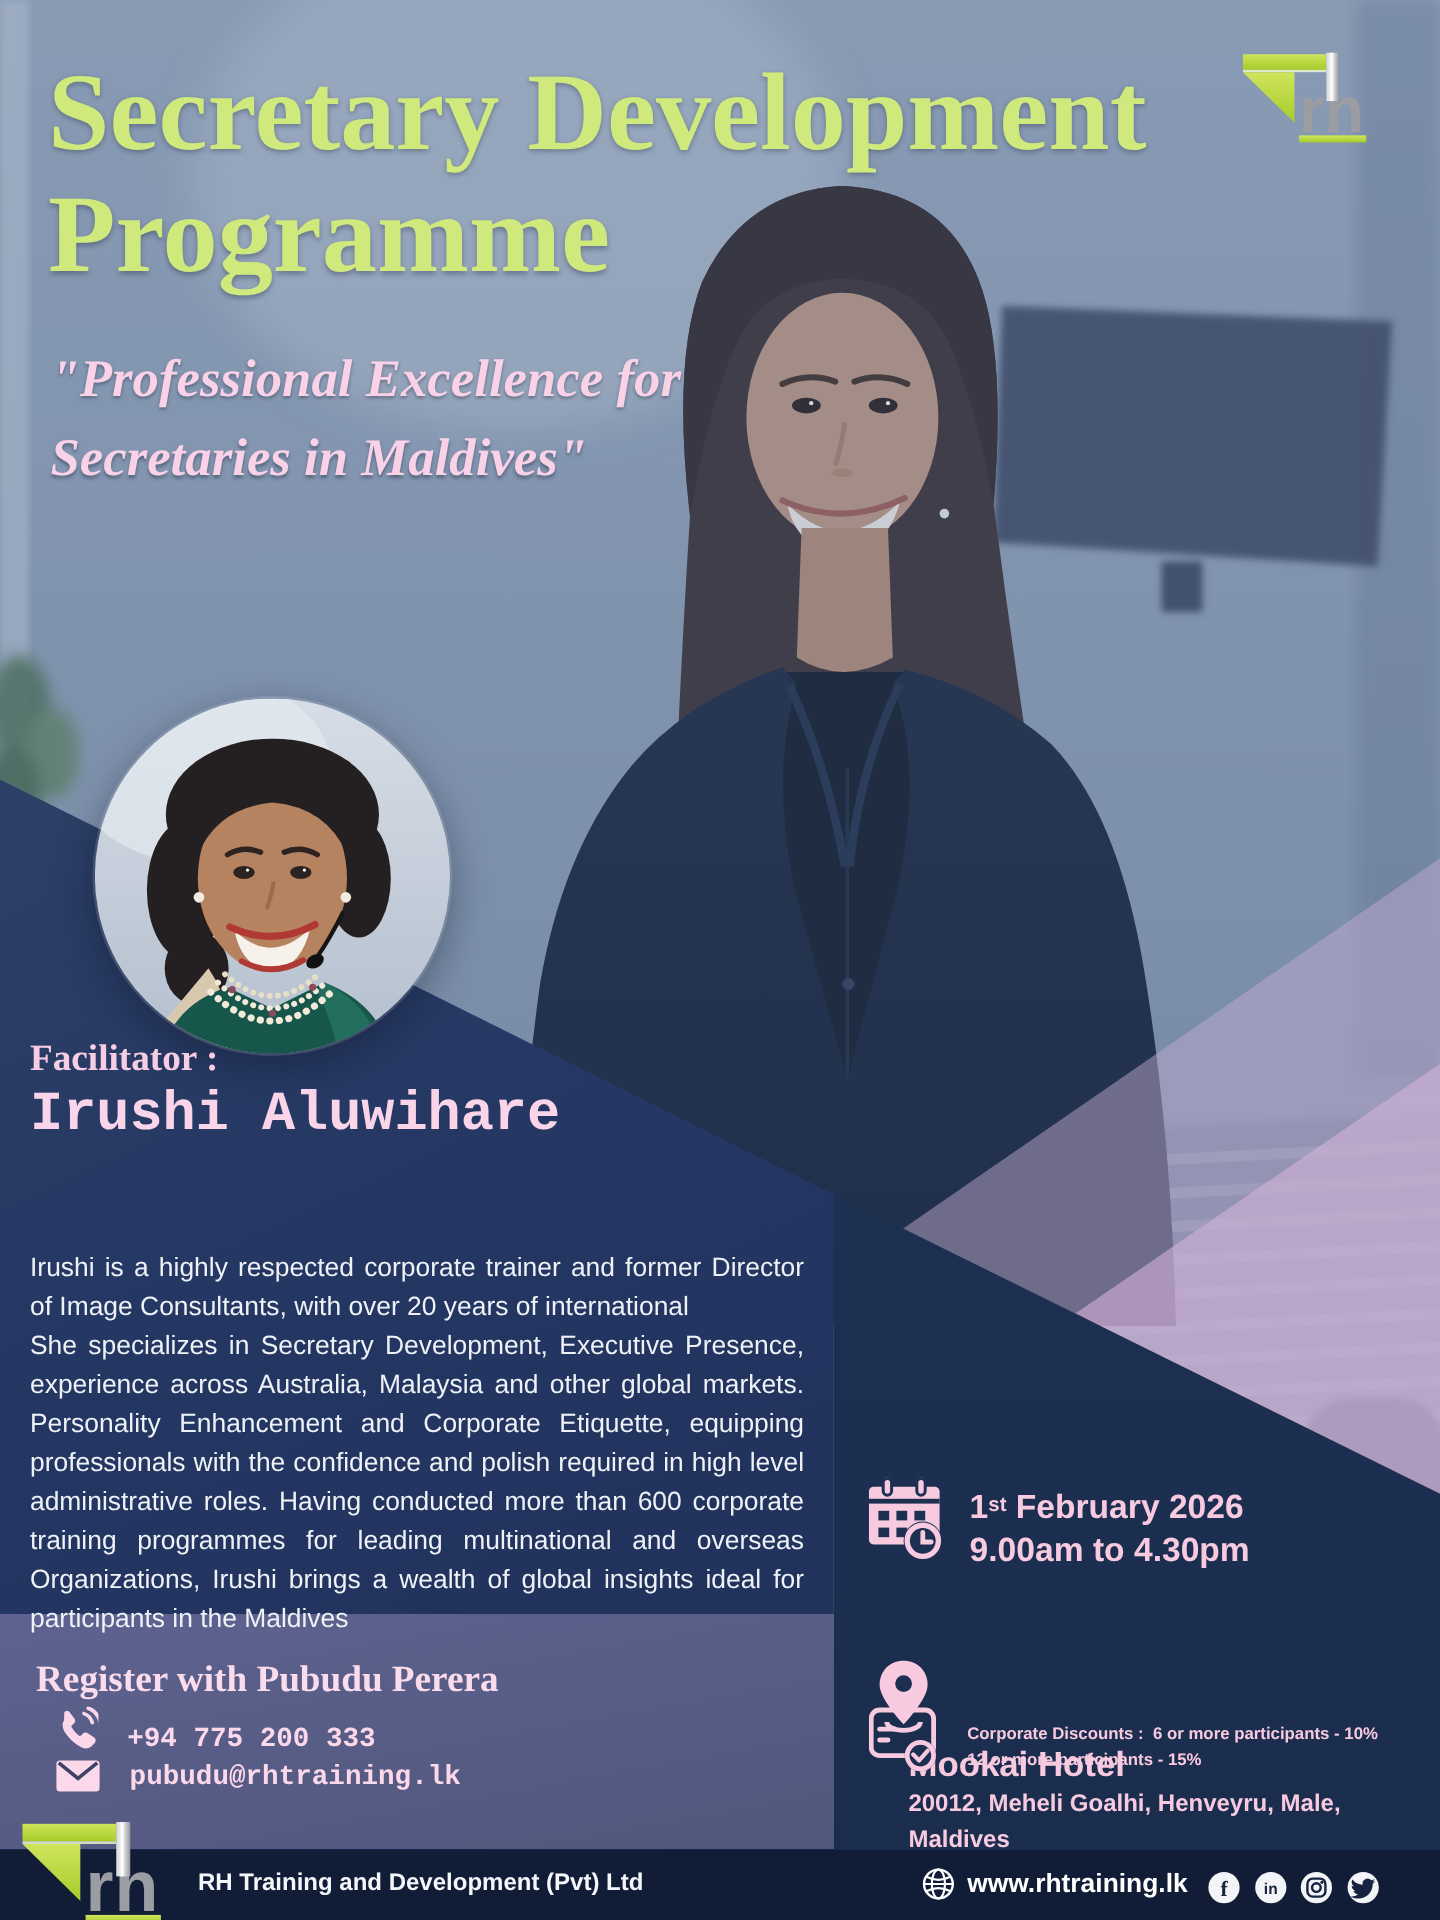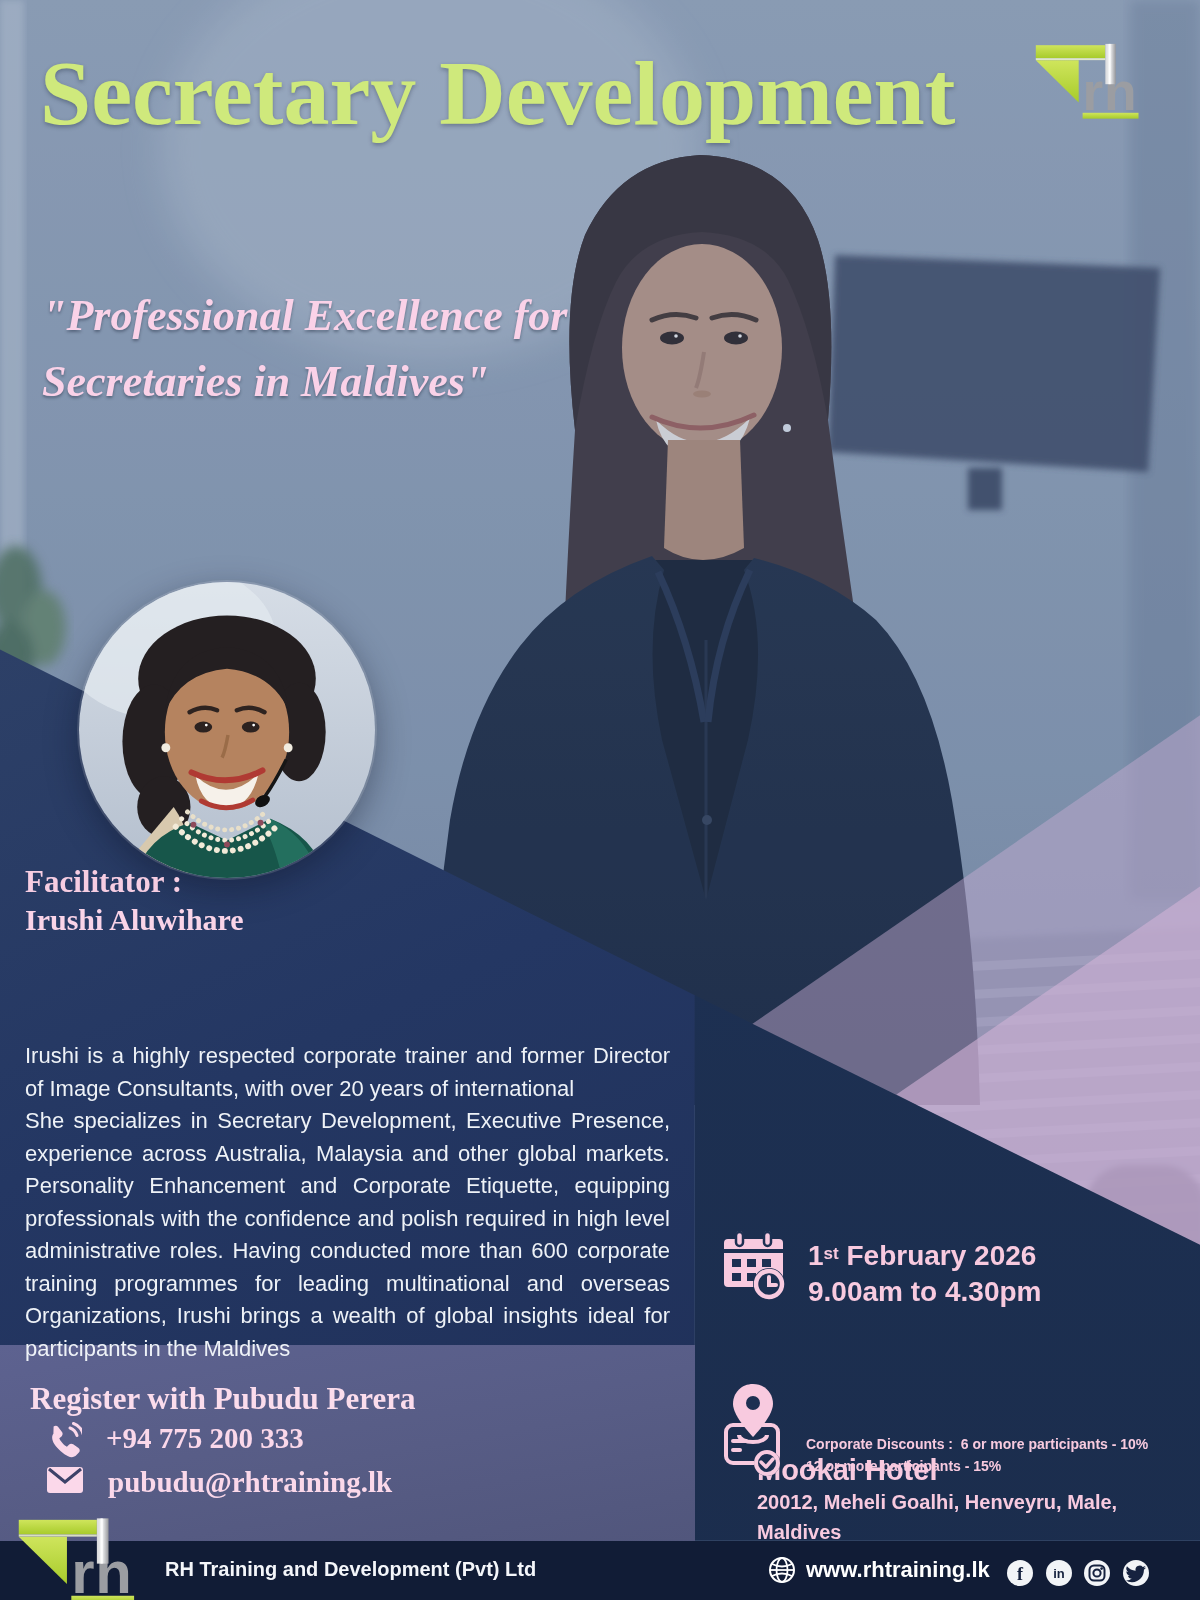--- a/index.html
+++ b/index.html
@@ -32,31 +32,31 @@
 
   
   .title{left:40px;top:42px;width:990px;z-index:7;
     font-family:"Liberation Serif",serif;font-weight:bold;font-size:92px;line-height:102px;
     color:#cfe97c;text-shadow:0 2px 4px rgba(18,28,48,.35);}
   .subtitle{left:42px;top:283px;width:640px;z-index:7;
     font-family:"Liberation Serif",serif;font-weight:bold;font-style:italic;
     font-size:44px;line-height:66px;color:#fad2e8;text-shadow:0 2px 3px rgba(18,28,48,.4);}
   .fac-label{left:25px;top:864px;z-index:7;font-family:"Liberation Serif",serif;
     font-weight:bold;font-size:31px;color:#f6cde2;}
-  .fac-name{left:25px;top:903px;z-index:7;font-family:Liberation Serif, serif;
-    font-weight:bold;font-size:30px;color:#fad4e8;}
+  .fac-name{left:25px;top:903px;z-index:7;font-family:Liberation Mono, monospace;
+    font-weight:bold;font-size:46px;color:#fad4e8;}
   .bio{left:25px;top:1040px;width:645px;z-index:7;color:#eef2f7;
     font-size:22px;line-height:32.5px;}
   .bio-line{height:32.5px;overflow:hidden;text-align:justify;white-space:normal;}
   .bio-line.stretch::after{content:"";display:inline-block;width:100%;height:0;}
 
   .reg-heading{left:30px;top:1381px;z-index:7;font-family:"Liberation Serif",serif;
     font-weight:bold;font-size:31px;color:#fbdcec;}
-  .contact-row{z-index:7;display:flex;align-items:flex-start;color:#fbd8ea;
-    font-family:Liberation Serif, serif;font-weight:bold;font-size:29px;}
+  .contact-row{z-index:7;display:flex;align-items:flex-end;color:#fbd8ea;
+    font-family:Liberation Mono, monospace;font-weight:bold;font-size:23px;}
   .contact-row .cicon{flex:0 0 auto;margin-right:24px;display:flex;align-items:center;}
   .row-phone{left:46px;top:1422px;}
   .row-email{left:46px;top:1466px;}
 
   .event-row{z-index:7;position:absolute;display:flex;color:#f8cadf;}
   .event-row .eicon{flex:0 0 auto;}
   .ev1{left:724px;top:1231px;}
   .ev1 .etxt{margin-left:20px;padding-top:6px;}
   .ev-date{font-weight:bold;font-size:28px;line-height:34px;}
   .ev-date sup{font-size:17px;vertical-align:6px;}
@@ -184,20 +184,21 @@
 
   <div class="abs pink-tri t1"></div>
   <div class="abs pink-tri t2"></div>
 
   <div class="abs bio-panel"></div>
   <div class="abs event-panel"></div>
   <div class="abs register-panel"></div>
 
   <div class="abs title">
     <div>Secretary Development</div>
+    <div>Programme</div>
   </div>
   <div class="abs subtitle">
     <div>"Professional Excellence for</div>
     <div>Secretaries in Maldives"</div>
   </div>
 
   <div class="abs logo-header">
     <svg viewBox="0 0 200 124">
       <defs>
         <linearGradient id="silv" x1="0" y1="0" x2="1" y2="0">

